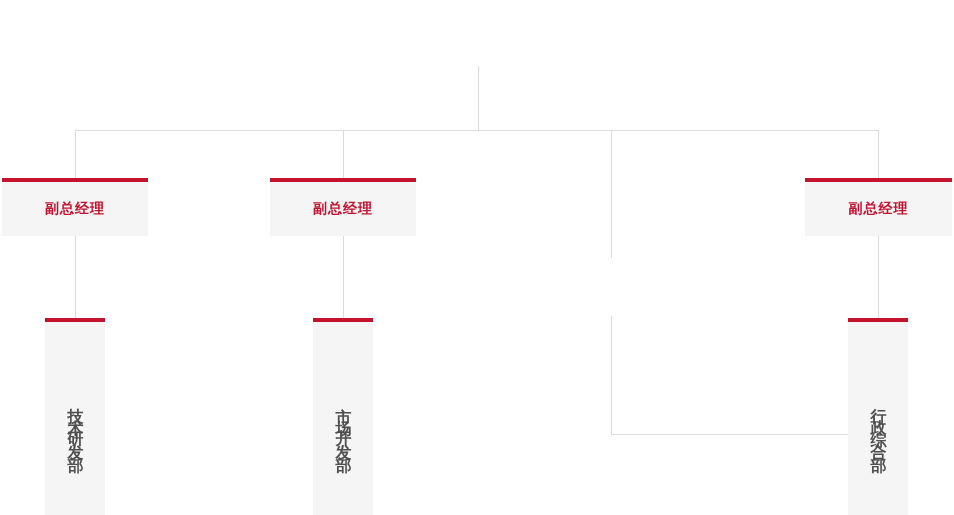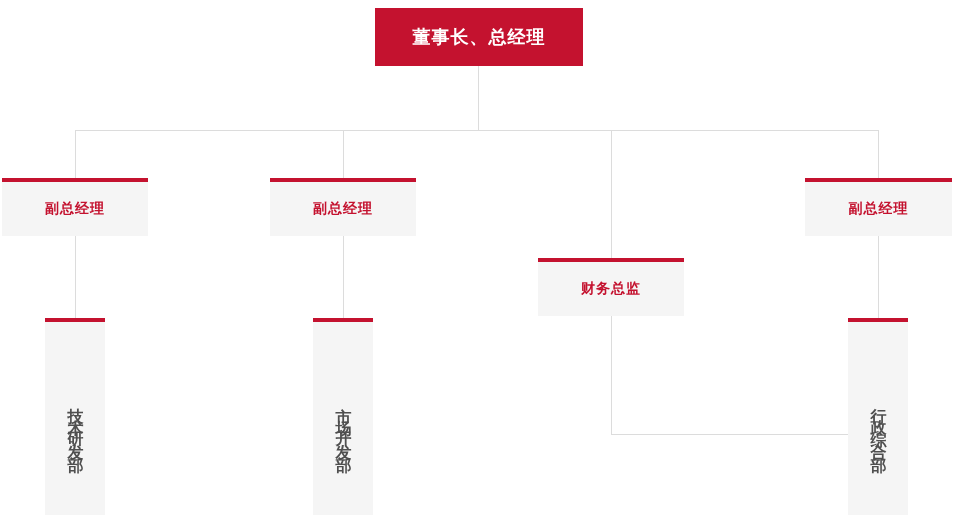--- a/index.html
+++ b/index.html
@@ -72,35 +72,29 @@
   <div class="line" style="left:611px; top:130px; width:1px; height:128px;"></div>
   <div class="line" style="left:878px; top:130px; width:1px; height:48px;"></div>
 
   <div class="line" style="left:75px; top:236px; width:1px; height:82px;"></div>
   <div class="line" style="left:343px; top:236px; width:1px; height:82px;"></div>
   <div class="line" style="left:878px; top:236px; width:1px; height:82px;"></div>
 
   <div class="line" style="left:611px; top:316px; width:1px; height:119px;"></div>
   <div class="line" style="left:611px; top:434px; width:237px; height:1px;"></div>
 
-  <div class="node root-box" style="left:375px; top:8px; width:208px; height:58px;">
-    <span>董事长、总经理</span>
-  </div>
 
   <div class="node l2-box" style="left:2px; top:178px; width:146px; height:58px;">
     <span>副总经理</span>
   </div>
 
   <div class="node l2-box" style="left:270px; top:178px; width:146px; height:58px;">
     <span>副总经理</span>
   </div>
 
-  <div class="node l2-box" style="left:538px; top:258px; width:146px; height:58px;">
-    <span>财务总监</span>
-  </div>
 
   <div class="node l2-box" style="left:805px; top:178px; width:147px; height:58px;">
     <span>副总经理</span>
   </div>
 
   <div class="node dept-box" style="left:45px; top:318px; width:60px; height:197px;">
     <span class="dept-text">技术研发部</span>
   </div>
 
   <div class="node dept-box" style="left:313px; top:318px; width:60px; height:197px;">

